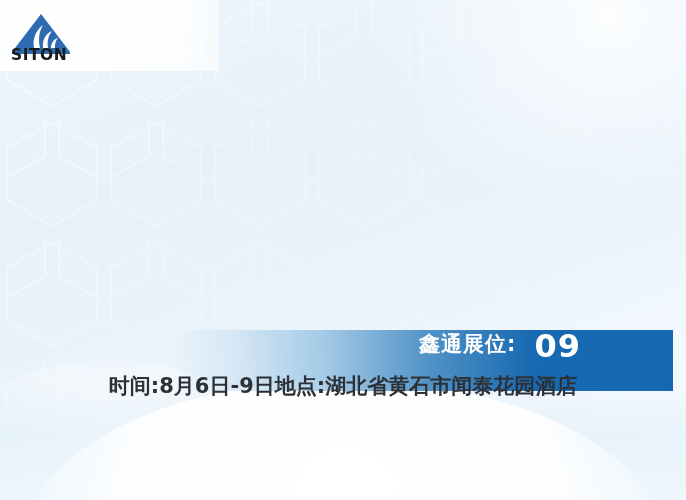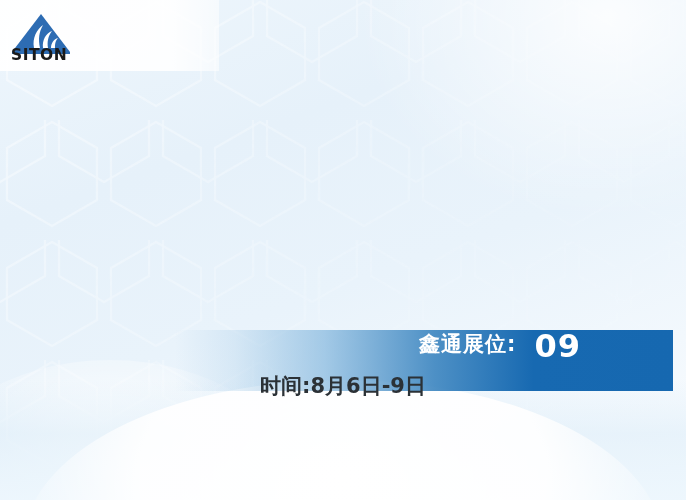--- a/index.html
+++ b/index.html
@@ -246,15 +246,16 @@
   </div>
 
 
   <div class="booth-banner">
     <span class="booth-label">鑫通展位:</span>
     <span class="booth-number">09</span>
   </div>
 
   <div class="info-row">
     <div class="info-item">时间:8月6日-9日</div>
+    <div class="info-item">地点:湖北省黄石市闻泰花园酒店</div>
   </div>
 
 </div>
 
 </body></html>

